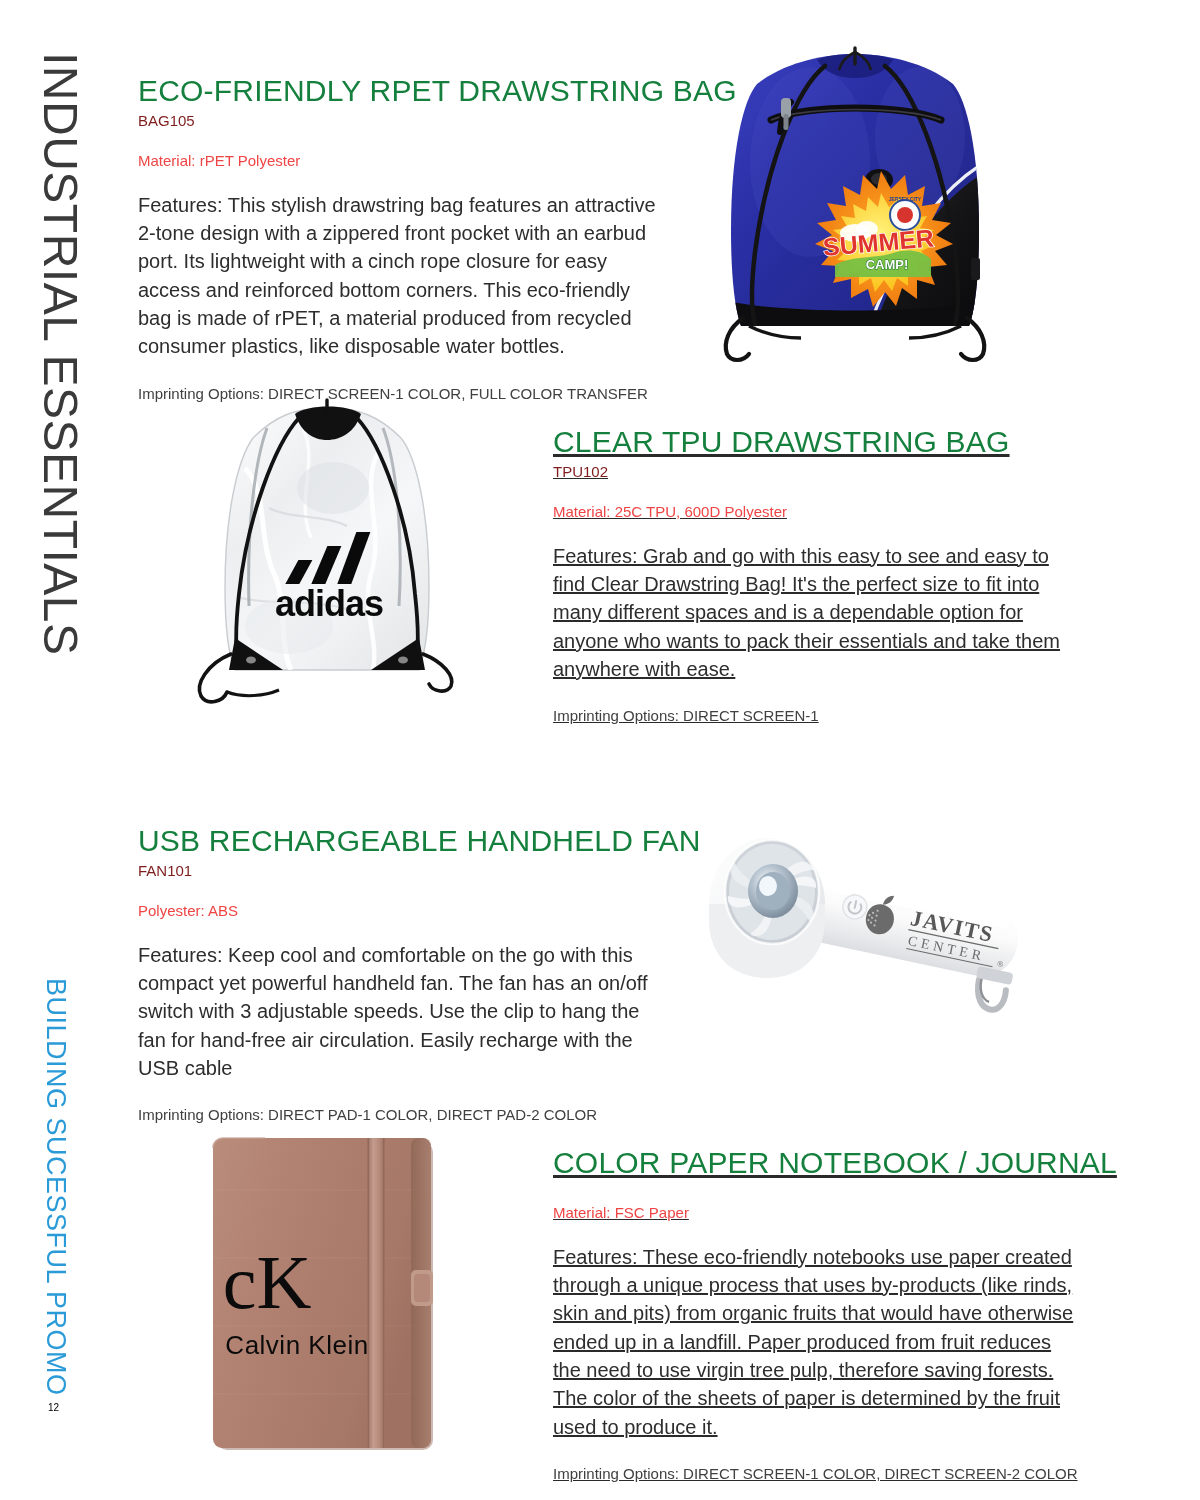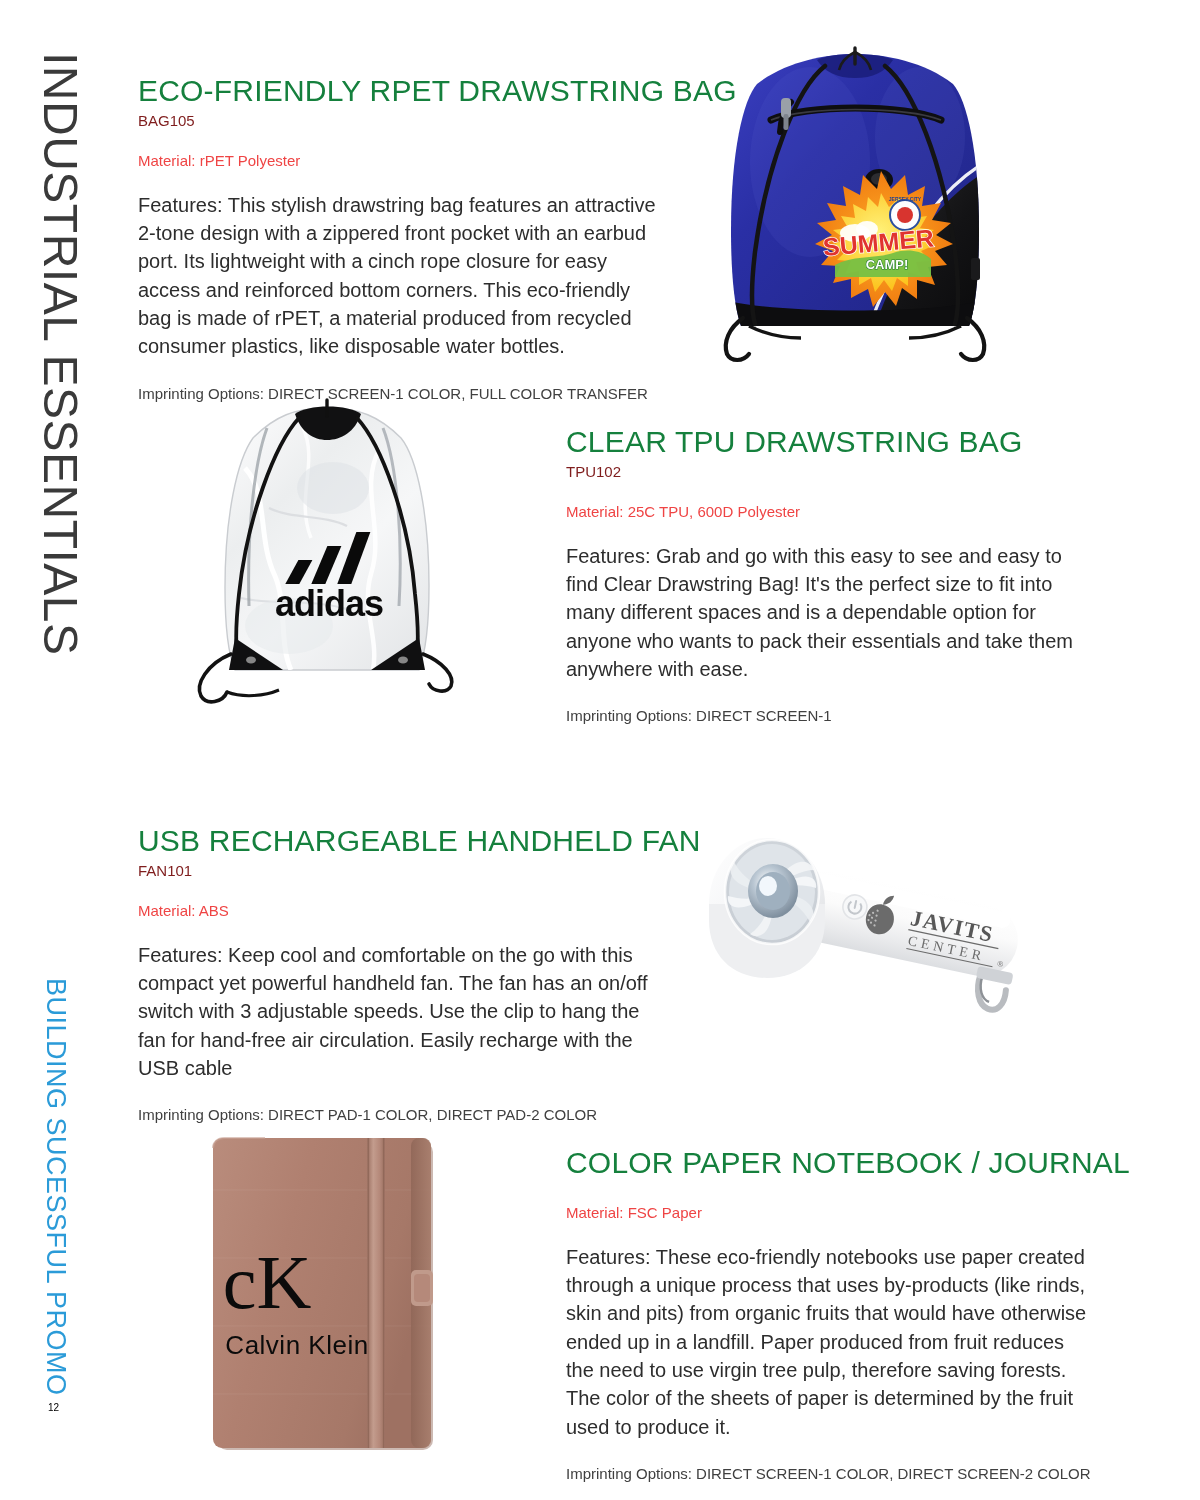--- a/index.html
+++ b/index.html
@@ -68,21 +68,21 @@
     margin-top: 22px;
   }
   .pimprint {
     font-size: 15px;
     color: #404040;
     line-height: 1.42;
     margin-top: 22px;
   }
 
   .text-left  { left: 138px; width: 520px; }
-  .text-right { left: 566px; width: 525px; }
+  .text-right { left: 553px; width: 525px; text-decoration: underline; }
 
   
   .pimage { position: absolute; }
 
   
   #img-bag105 { left: 705px; top: 42px; width: 300px; height: 325px; }
 
   
   #img-tpu102 { left: 183px; top: 398px; width: 285px; height: 310px; }
 
@@ -266,21 +266,21 @@
 
     <path d="M48,256 C24,266 12,286 18,298 C24,308 40,304 44,294" fill="none" stroke="#121212" stroke-width="3.6" stroke-linecap="round"></path>
     <path d="M240,256 C260,264 272,278 268,288 C264,296 250,294 246,286" fill="none" stroke="#121212" stroke-width="3.6" stroke-linecap="round"></path>
     <path d="M44,294 C60,300 82,298 96,292" fill="none" stroke="#121212" stroke-width="3"></path>
   </svg>
 </div>
 
 <div class="product text-left" style="top:824px;">
   <div class="ptitle">USB RECHARGEABLE HANDHELD FAN</div>
   <div class="pcode">FAN101</div>
-  <div class="pmaterial">Material: ABS</div>
+  <div class="pmaterial">Polyester: ABS</div>
   <div class="pfeatures">Features:  Keep cool and comfortable on the go with this compact yet powerful handheld fan. The fan has an on/off switch with 3 adjustable speeds. Use the clip to hang the fan for hand-free air circulation. Easily recharge with the USB cable</div>
   <div class="pimprint">Imprinting Options: DIRECT PAD-1 COLOR, DIRECT PAD-2 COLOR</div>
 </div>
 
 <div class="pimage" id="img-fan101">
   <svg viewBox="0 0 365 195" width="365" height="195">
     <defs>
       <linearGradient id="handleGrad" x1="0" y1="0" x2="0" y2="1">
         <stop offset="0%" stop-color="#ffffff"></stop>
         <stop offset="42%" stop-color="#fbfbfb"></stop>

